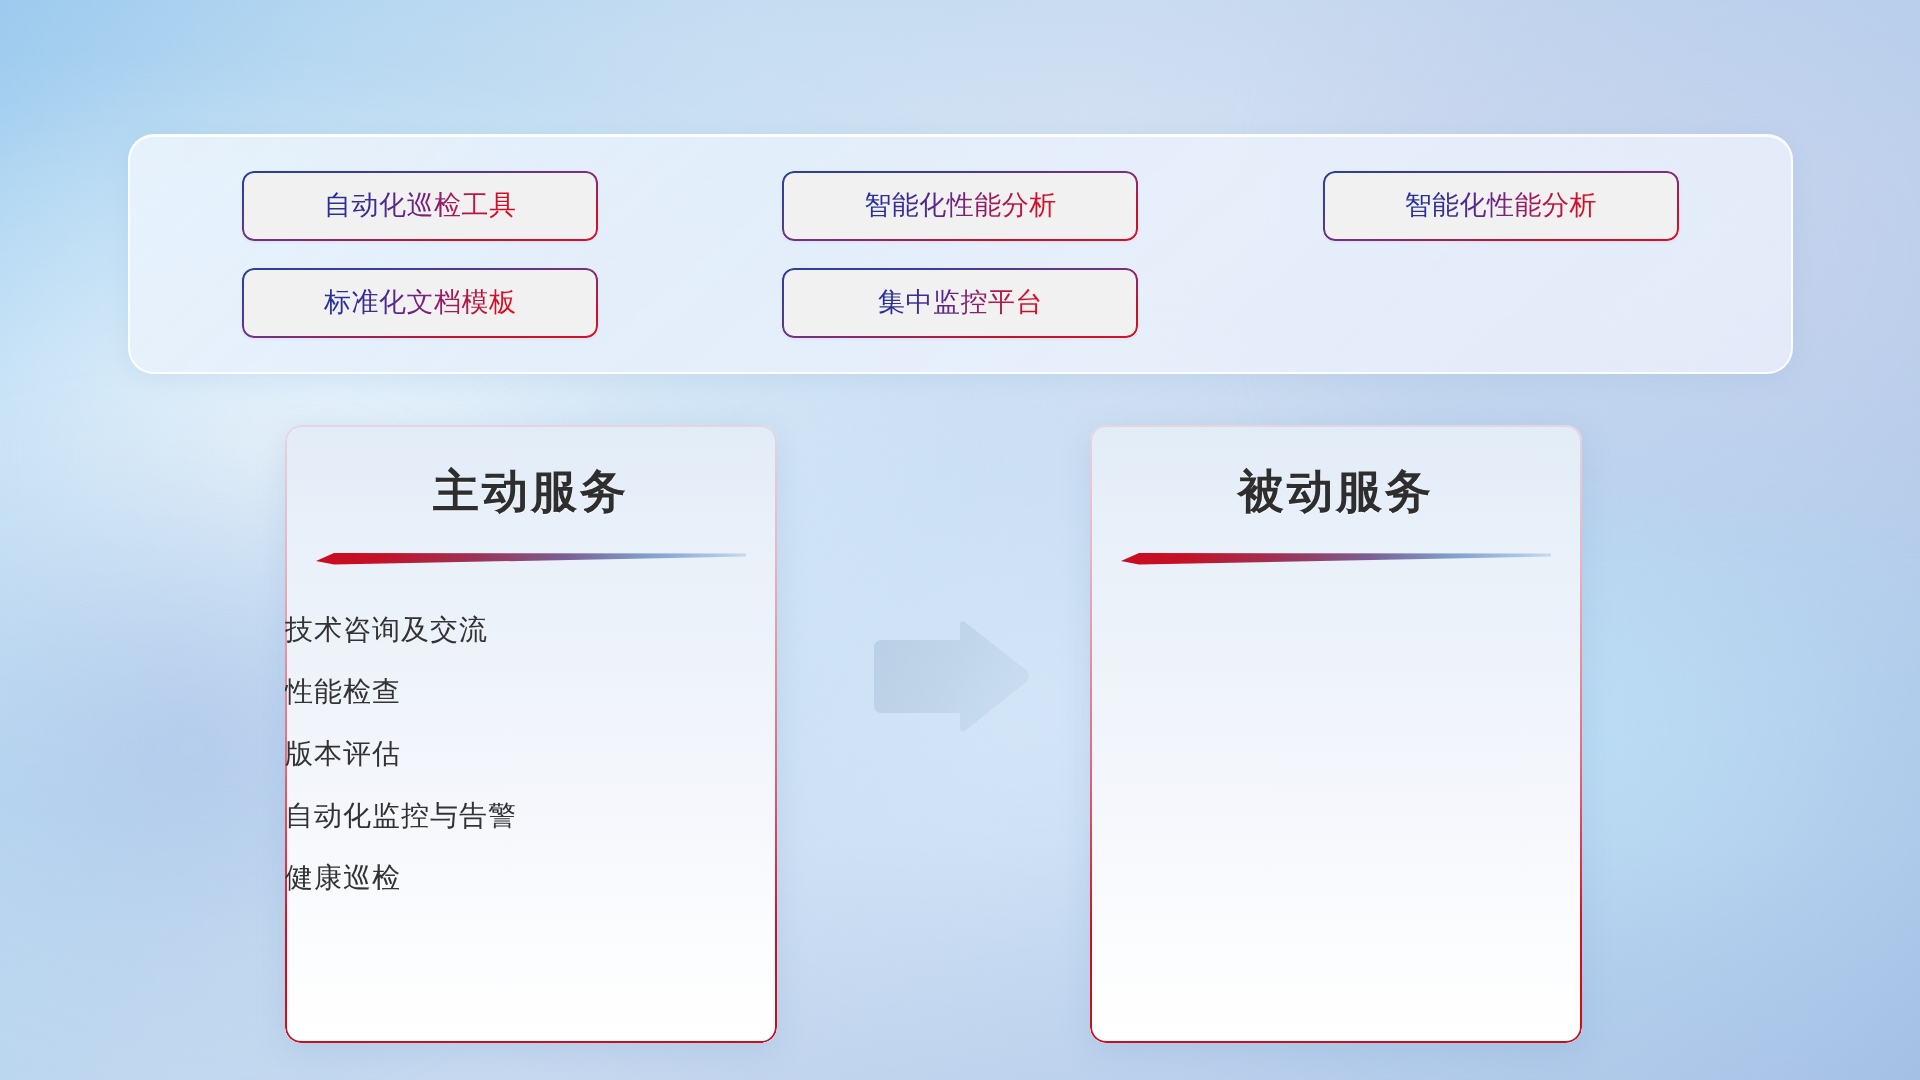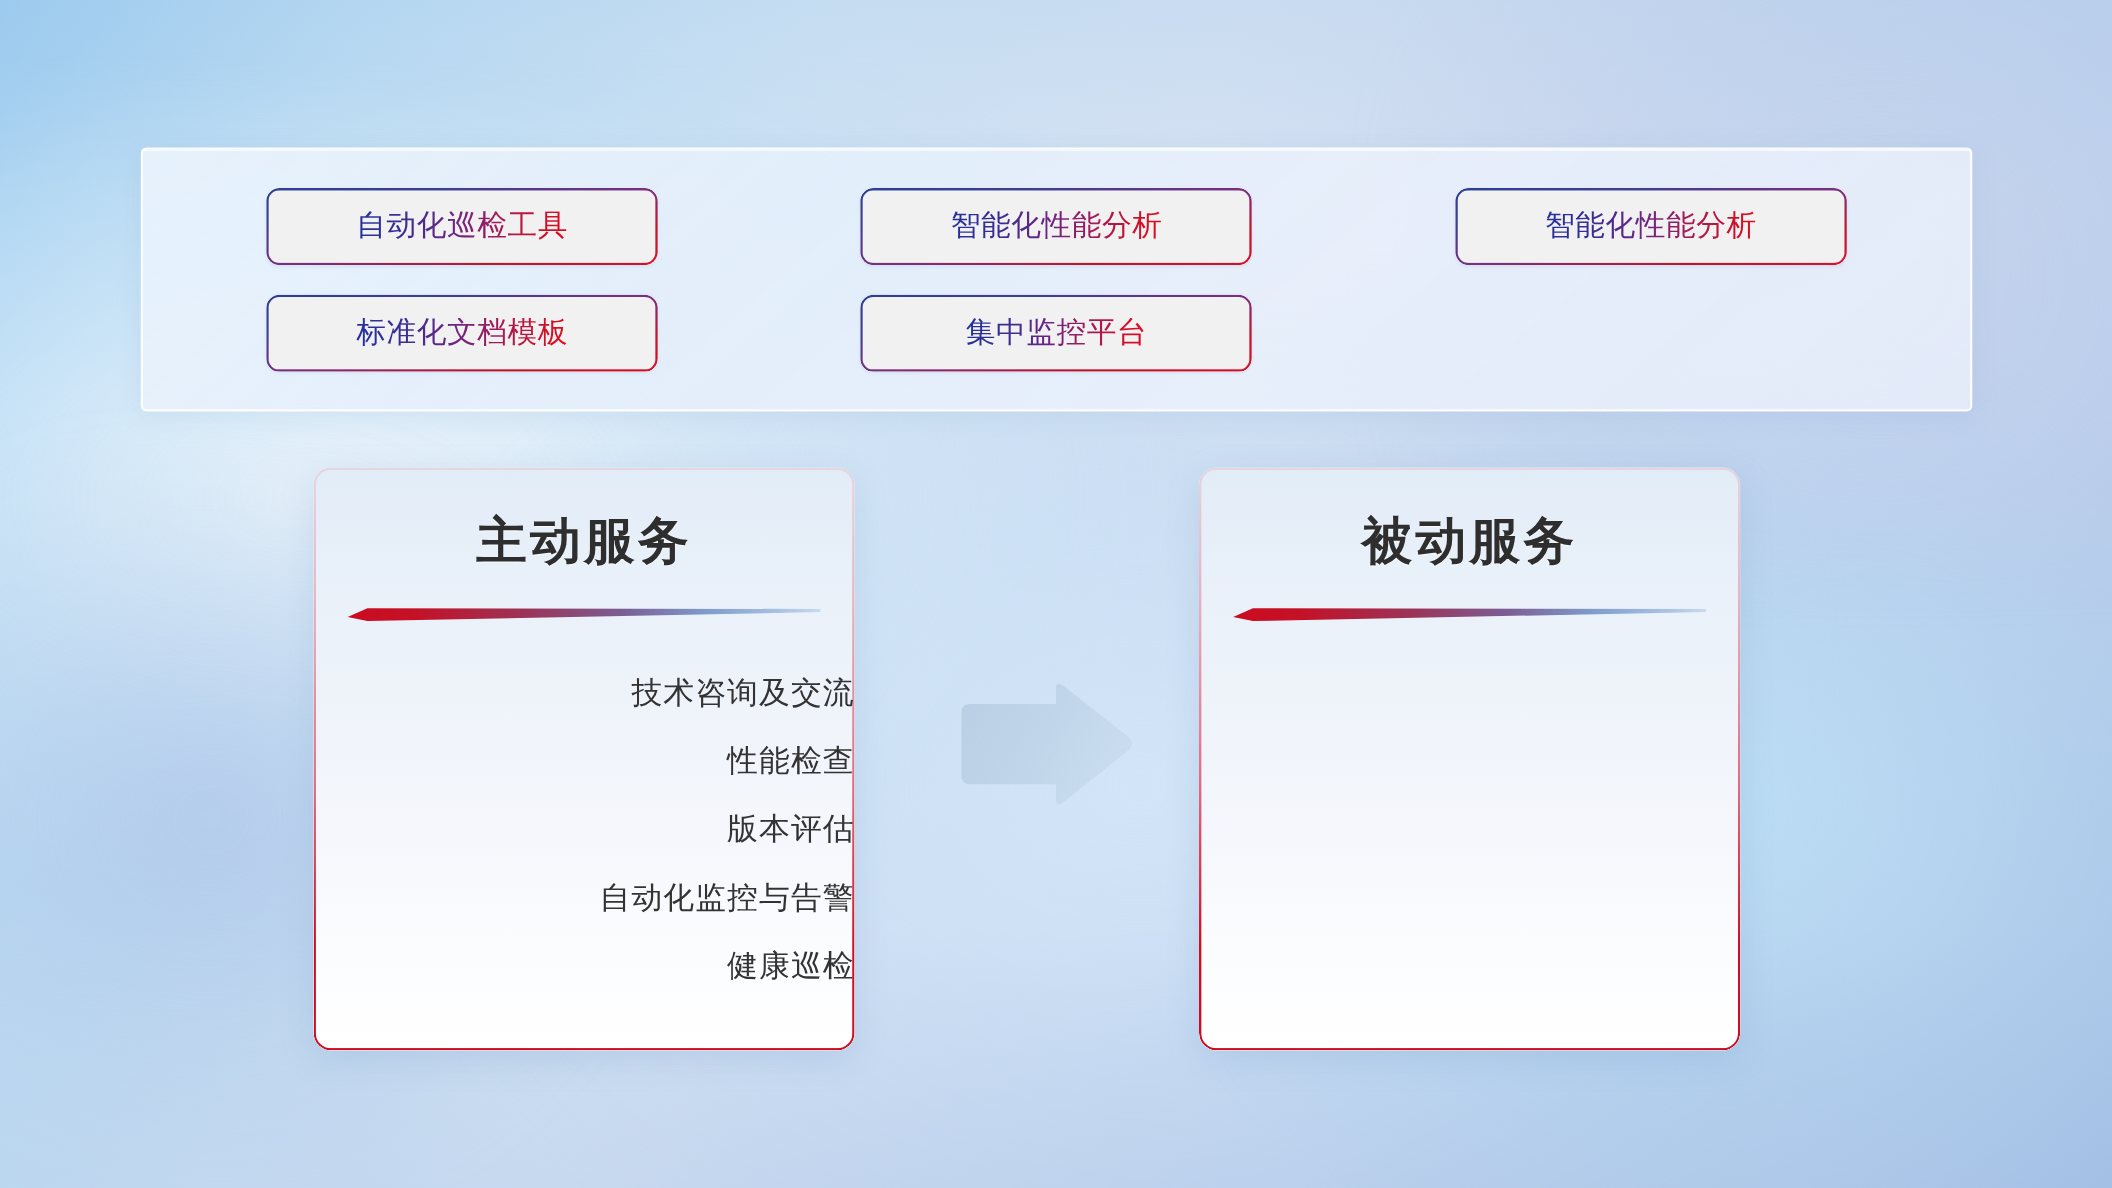--- a/index.html
+++ b/index.html
@@ -94,21 +94,21 @@
       rgba(150,182,226,0.22) 100%);
   }
 
   
   #tools-panel {
     position: absolute;
     left: 128px;
     top: 134px;
     width: 1665px;
     height: 240px;
-    border-radius: 5px;
+    border-radius: 26px;
     border: 2px solid rgba(255,255,255,0.85);
     background: linear-gradient(140deg,
       rgba(233,243,252,0.92) 0%,
       rgba(229,239,251,0.88) 34%,
       rgba(235,241,252,0.86) 64%,
       rgba(231,237,250,0.88) 100%);
     box-shadow: 0 4px 22px rgba(120,160,205,0.16),
                 inset 0 1px 0 rgba(255,255,255,0.9);
     display: grid;
     grid-template-columns: repeat(3, 1fr);
@@ -170,21 +170,21 @@
     background-clip: text;
     color: transparent;
     white-space: nowrap;
   }
 
   
   .service-card {
     position: absolute;
     top: 425px;
     width: 492px;
-    height: 530px;
+    height: 618px;
     border-radius: 16px;
     background: linear-gradient(to bottom,
       #e2ecf7 0%,
       #e8f0f9 16%,
       #eef3fa 38%,
       #f5f7fc 62%,
       #fbfcfe 82%,
       #ffffff 100%);
     box-shadow: 0 8px 30px rgba(110,150,196,0.20);
     overflow: hidden;
@@ -231,21 +231,21 @@
     margin: 26px auto 0 auto;
     width: 430px;
     height: 16px;
   }
 
   .service-list {
     position: relative;
     list-style: none;
     margin-top: 34px;
     padding: 0;
-    text-align: right;
+    text-align: left;
   }
   .service-list li {
     font-size: 28px;
     color: #333333;
     letter-spacing: 1px;
     line-height: 1;
     padding: 17px 0;
   }
 
   

